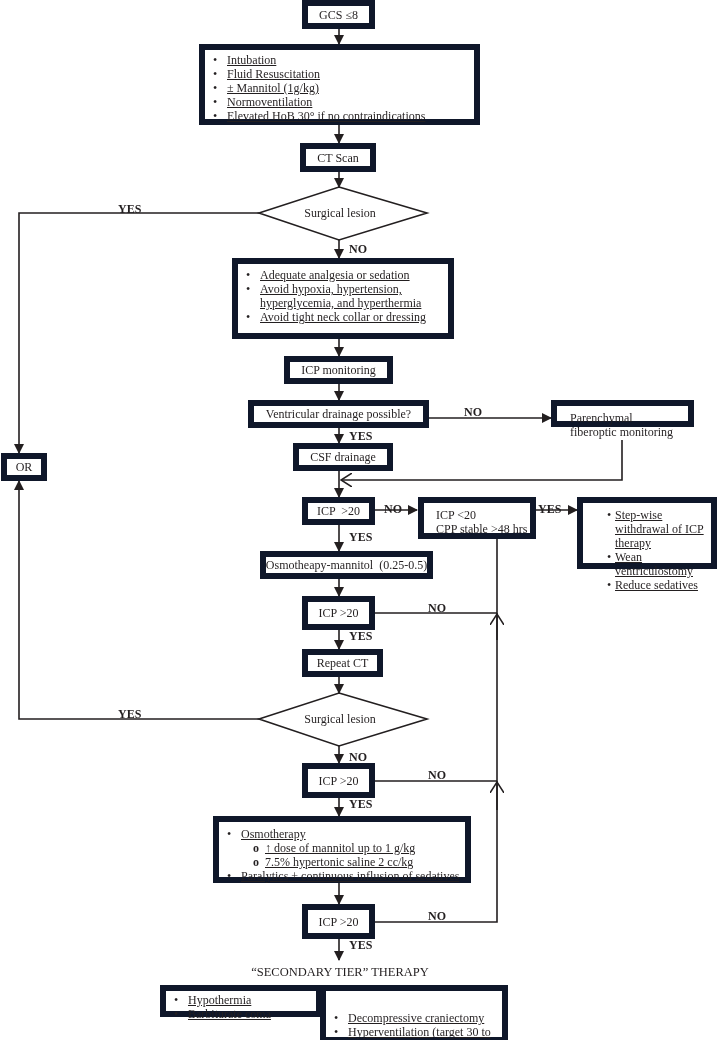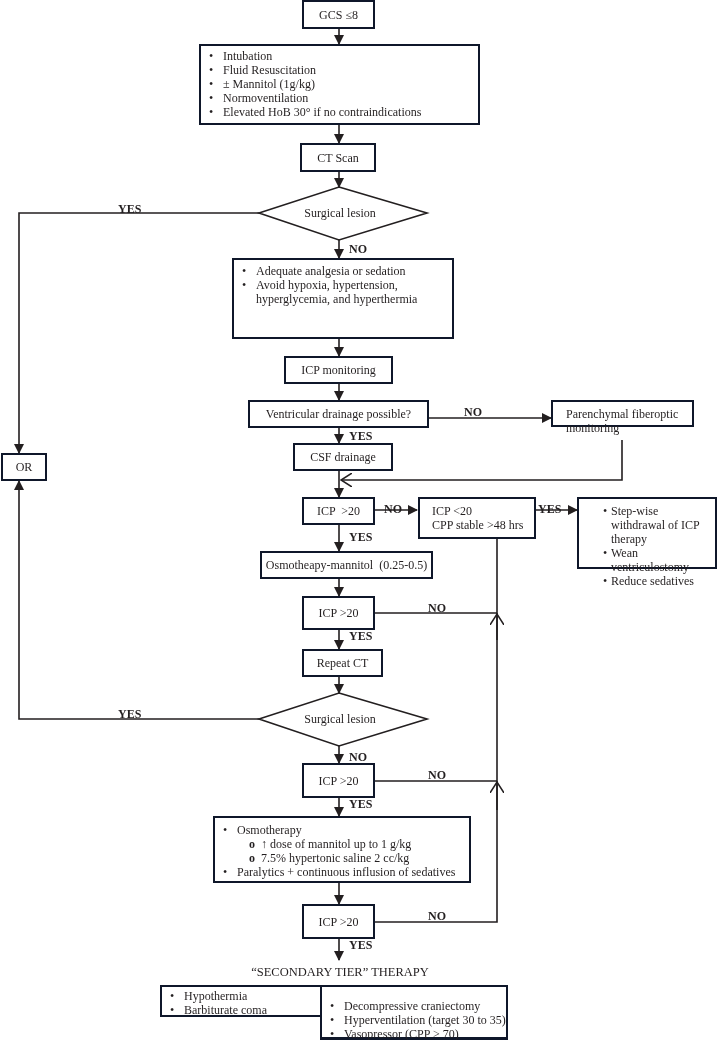--- a/index.html
+++ b/index.html
@@ -1,22 +1,22 @@
 <!DOCTYPE html>
 <html><head>
 <meta charset="utf-8">
 <style>
   html, body { margin: 0; padding: 0; background: #ffffff; }
   body { width: 720px; height: 1040px; position: relative; overflow: hidden;
          font-family: "Liberation Serif", serif; color: #231f20; }
   svg.lines { position: absolute; left: 0; top: 0; width: 720px; height: 1040px; }
-  .box { position: absolute; box-sizing: border-box; border: 2px solid #0f172a; background: #fff;
+  .box { position: absolute; box-sizing: border-box; border: 6px solid #0f172a; background: #fff;
          font-size: 12px; line-height: 14px; }
   .center { display: flex; align-items: center; justify-content: center; text-align: center; }
-  .box ul { margin: 0; padding: 0; list-style: none; }
+  .box ul { margin: 0; padding: 0; list-style: none; text-decoration: underline; }
   .box li { position: relative; padding-left: 22px; }
   .box li::before { content: "\2022"; position: absolute; left: 8px; }
   .box li.sub { padding-left: 46px; }
   .box li.sub::before { content: "o"; left: 34px; font-weight: bold; }
   .box.tight li { padding-left: 12px; }
   .box.tight li::before { left: 4px; }
   .lbl { position: absolute; font-size: 12px; font-weight: bold; line-height: 14px; }
   .diamond-text { position: absolute; font-size: 12px; text-align: center; line-height: 14px; }
   .title { position: absolute; font-size: 12.5px; text-align: center; }
 </style>
@@ -111,20 +111,21 @@
 </div>
 
 <div class="diamond-text" style="left:290px; top:206px; width:100px;">Surgical lesion</div>
 <div class="lbl" style="left:118px; top:202px;">YES</div>
 <div class="lbl" style="left:349px; top:242px;">NO</div>
 
 <div class="box" style="left:232px; top:258px; width:222px; height:81px; padding-top:4px;">
   <ul>
     <li>Adequate analgesia or sedation</li>
     <li>Avoid hypoxia, hypertension, hyperglycemia, and hyperthermia</li>
+    <li>Avoid tight neck collar or dressing</li>
   </ul>
 </div>
 
 <div class="box center" style="left:284px; top:356px; width:109px; height:28px;">
   <span>ICP monitoring</span>
 </div>
 
 <div class="box center" style="left:248px; top:400px; width:181px; height:28px;">
   <span>Ventricular drainage possible?</span>
 </div>
@@ -204,19 +205,19 @@
 
 <div class="title" style="left:230px; top:965px; width:220px;">“SECONDARY TIER” THERAPY</div>
 
 <div class="box" style="left:160px; top:985px; width:162px; height:32px; padding-top:2px;">
   <ul>
     <li>Hypothermia</li>
     <li>Barbiturate coma</li>
   </ul>
 </div>
 
-<div class="box" style="left:320px; top:985px; width:188px; height:55px; padding-top:12px; border-bottom-width:3px;">
+<div class="box" style="left:320px; top:985px; width:188px; height:55px; padding-top:20px; border-bottom-width:3px;">
   <ul>
     <li>Decompressive craniectomy</li>
     <li>Hyperventilation (target 30 to 35)</li>
     <li>Vasopressor (CPP &gt; 70)</li>
   </ul>
 </div>
 
 </body></html>

